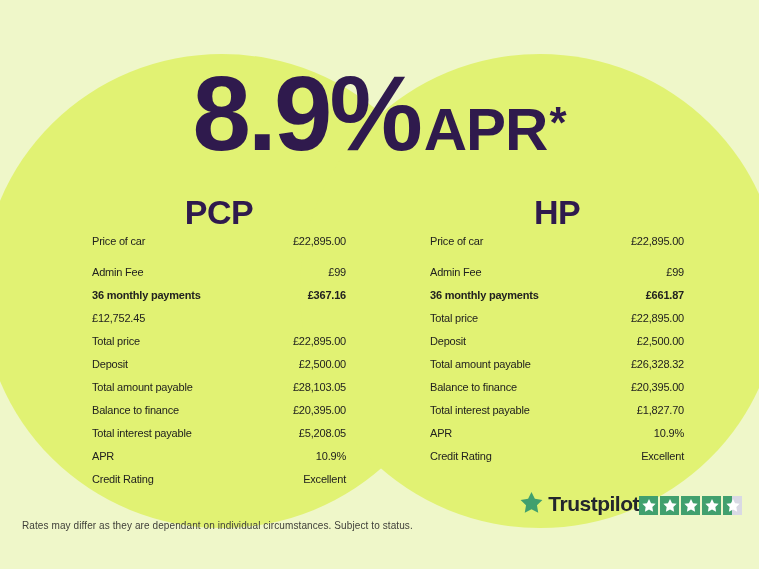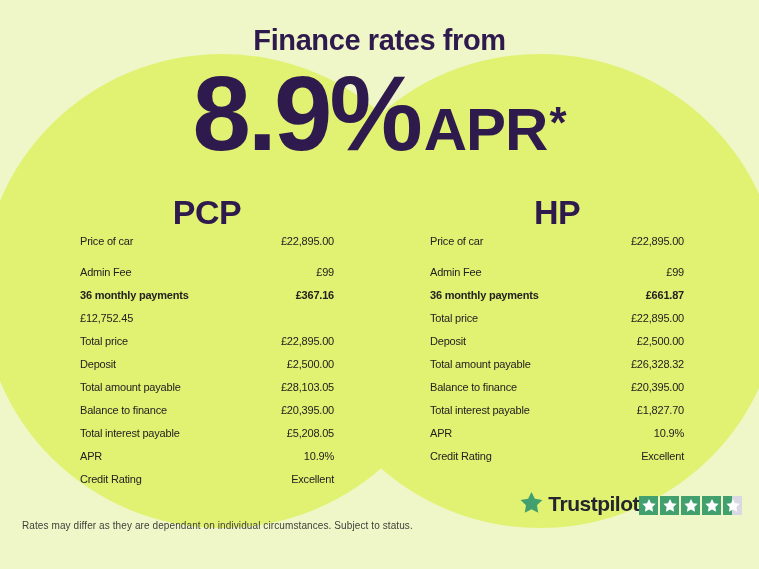--- a/index.html
+++ b/index.html
@@ -15,21 +15,21 @@
   }
   .rate{
     position:absolute;top:62px;left:0;width:100%;
     display:flex;justify-content:center;align-items:baseline;
     color:#2f1a4d;
   }
   .rate-number{font-size:105px;line-height:104px;font-weight:700;letter-spacing:-3px;}
   .rate-unit{font-size:60px;font-weight:700;letter-spacing:-1px;margin-left:4px;}
   .rate-star{font-size:44px;font-weight:700;align-self:flex-start;margin-top:36px;margin-left:2px;}
   .col{position:absolute;top:194px;width:254px;color:#22221f;}
-  .col-pcp{left:80px;}
+  .col-pcp{left:92px;}
   .col-hp{left:430px;}
   .col-title{
     margin:0 0 2px 0;text-align:center;
     font-size:34px;line-height:36px;font-weight:700;color:#2f1a4d;letter-spacing:-0.5px;
   }
   .row{
     display:flex;justify-content:space-between;align-items:baseline;
     font-size:11px;line-height:19px;letter-spacing:-0.2px;
   }
   .row + .row{margin-top:4px;}
@@ -59,21 +59,20 @@
 </head>
 <body>
 
 <div class="canvas">
 
   <svg class="blobs" width="759" height="569" viewBox="0 0 759 569" aria-hidden="true">
     <ellipse cx="222" cy="291" rx="240" ry="237" fill="#e1f273"></ellipse>
     <ellipse cx="540" cy="291" rx="240" ry="237" fill="#e1f273"></ellipse>
   </svg>
 
-  <div class="page-title">Finance rates from</div>
 
   <div class="rate">
     <span class="rate-number">8.9%</span>
     <span class="rate-unit">APR</span>
     <span class="rate-star">*</span>
   </div>
 
   <div class="col col-pcp">
     <h2 class="col-title">PCP</h2>
     <div class="rows">

